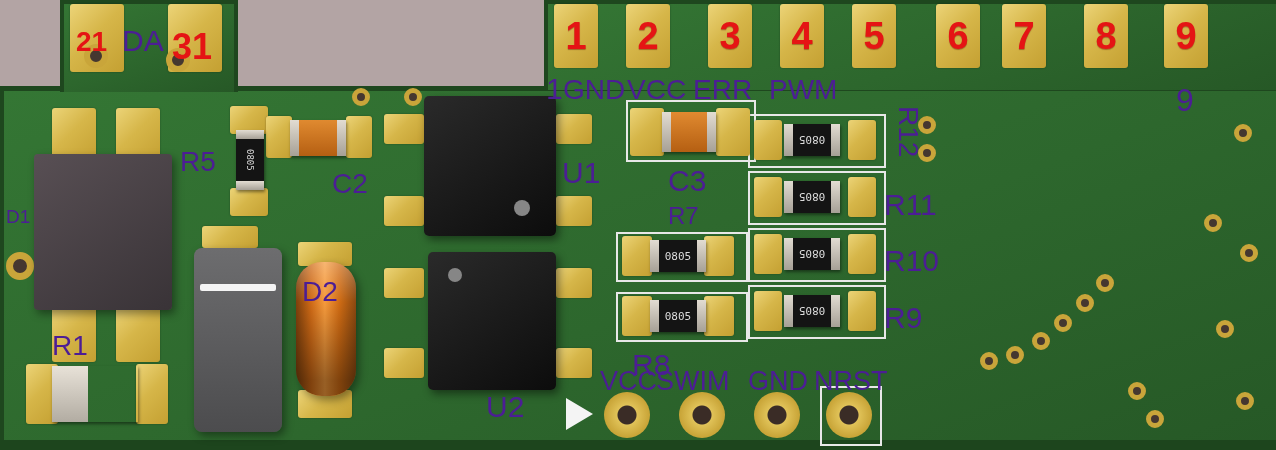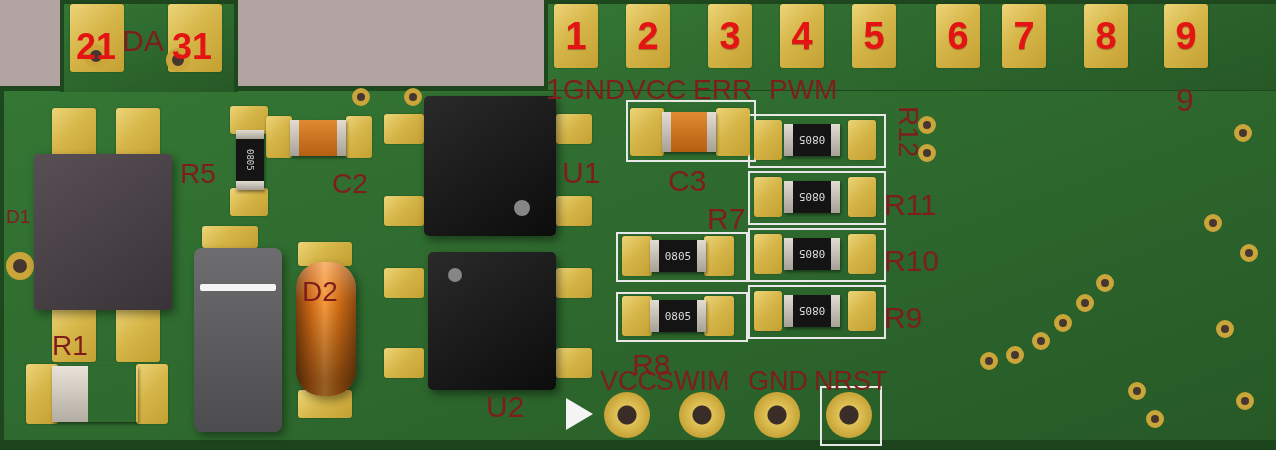--- a/index.html
+++ b/index.html
@@ -11,21 +11,21 @@
   .b-main{left:0;top:86px;width:1276px;height:364px;border-top:5px solid #1e471e;border-left:4px solid #1e471e;box-sizing:border-box;}
   .b-tab{left:60px;top:0;width:178px;height:92px;border:4px solid #1e471e;border-bottom:none;box-sizing:border-box;}
   .b-right{left:544px;top:0;width:732px;height:90px;border-top:4px solid #1e471e;border-left:4px solid #1e471e;box-sizing:border-box;}
   .b-bottom{left:0;top:440px;width:1276px;height:10px;background:#1d451d;}
   
   .pad{background:linear-gradient(135deg,#ecd478 0%,#d6b649 45%,#c4a032 100%);
        border-radius:3px;box-shadow:0 0 2px rgba(0,0,0,.35);z-index:2;}
   .rednum{width:100%;height:100%;display:flex;align-items:center;justify-content:center;
           color:#e51414;font-weight:700;font-size:38px;text-shadow:0 1px 1px rgba(90,0,0,.4);}
   
-  .silk{color:#7f1d1d;font-size:28px;z-index:4;white-space:nowrap;}
+  .silk{color:#4c1d95;font-size:28px;z-index:4;white-space:nowrap;}
   .vert{writing-mode:vertical-rl;}
   .silkbox{border:2px solid #e8e8e8;z-index:1;}
   
   .ic{background:linear-gradient(145deg,#2a2a2a,#0c0c0c);border-radius:5px;
       box-shadow:3px 4px 8px rgba(0,0,0,.45);z-index:3;}
   .pin-dot{background:#868686;border-radius:50%;z-index:4;}
   .dbody{background:linear-gradient(145deg,#584f54,#393337);border-radius:4px;
          box-shadow:3px 4px 8px rgba(0,0,0,.4);z-index:3;}
   .graybox{background:linear-gradient(180deg,#6d6d6f,#4c4c4e);border-radius:8px;
            box-shadow:3px 4px 8px rgba(0,0,0,.4);z-index:3;}
@@ -60,21 +60,21 @@
 
 <div id="scene">
 
   <div class="abs board b-main"></div>
   <div class="abs board b-tab"></div>
   <div class="abs board b-right"></div>
   <div class="abs b-bottom"></div>
 
   <div class="abs pad" style="left:70px;top:4px;width:54px;height:68px"></div>
   <div class="abs pad" style="left:168px;top:4px;width:54px;height:68px"></div>
-  <div class="abs silk" style="left:76px;top:26px;font-size:36px;font-weight:700;color:#e51414">21</div>
+  <div class="abs silk" style="left:76px;top:26px;font-size:28px;font-weight:700;color:#e51414">21</div>
   <div class="abs silk" style="left:172px;top:26px;font-size:36px;font-weight:700;color:#e51414">31</div>
   <div class="abs silk" style="left:122px;top:24px;font-size:30px">DA</div>
   <div class="abs via md" style="left:84px;top:44px"></div>
   <div class="abs via md" style="left:166px;top:48px"></div>
 
   <div class="abs pad" style="left:554px;top:4px;width:44px;height:64px">
       <div class="rednum">1</div>
     </div>
   <div class="abs pad" style="left:626px;top:4px;width:44px;height:64px">
       <div class="rednum">2</div>
@@ -123,21 +123,21 @@
   </div>
   <div class="abs silk" style="left:52px;top:330px">R1</div>
 
   <div class="abs pad" style="left:230px;top:106px;width:38px;height:28px"></div>
   <div class="abs pad" style="left:230px;top:188px;width:38px;height:28px"></div>
   <div class="abs smd vertical" style="left:236px;top:130px;width:28px;height:60px">
     <div class="end"></div>
     <div class="mid">0805</div>
     <div class="end"></div>
   </div>
-  <div class="abs silk" style="left:180px;top:158px">R5</div>
+  <div class="abs silk" style="left:180px;top:146px">R5</div>
 
   <div class="abs pad" style="left:266px;top:116px;width:26px;height:42px"></div>
   <div class="abs pad" style="left:346px;top:116px;width:26px;height:42px"></div>
   <div class="abs smd" style="left:290px;top:120px;width:56px;height:36px">
     <div class="end"></div>
     <div class="mid cap"></div>
     <div class="end"></div>
   </div>
   <div class="abs silk" style="left:332px;top:168px">C2</div>
 
@@ -169,21 +169,21 @@
 
   <div class="abs silkbox" style="left:626px;top:100px;width:126px;height:58px"></div>
   <div class="abs pad" style="left:630px;top:108px;width:34px;height:48px"></div>
   <div class="abs pad" style="left:716px;top:108px;width:34px;height:48px"></div>
   <div class="abs smd" style="left:662px;top:112px;width:54px;height:40px">
     <div class="end"></div>
     <div class="mid cap"></div>
     <div class="end"></div>
   </div>
   <div class="abs silk" style="left:668px;top:164px;font-size:30px">C3</div>
-  <div class="abs silk" style="left:707px;top:202px;font-size:30px">R7</div>
+  <div class="abs silk" style="left:668px;top:202px;font-size:24px">R7</div>
 
   <div class="abs silkbox" style="left:616px;top:232px;width:128px;height:46px"></div>
   <div class="abs silkbox" style="left:616px;top:292px;width:128px;height:46px"></div>
   <div class="abs pad" style="left:622px;top:236px;width:30px;height:40px"></div>
   <div class="abs pad" style="left:704px;top:236px;width:30px;height:40px"></div>
   <div class="abs pad" style="left:622px;top:296px;width:30px;height:40px"></div>
   <div class="abs pad" style="left:704px;top:296px;width:30px;height:40px"></div>
   <div class="abs smd" style="left:650px;top:240px;width:56px;height:32px">
     <div class="end"></div>
     <div class="mid">0805</div>

